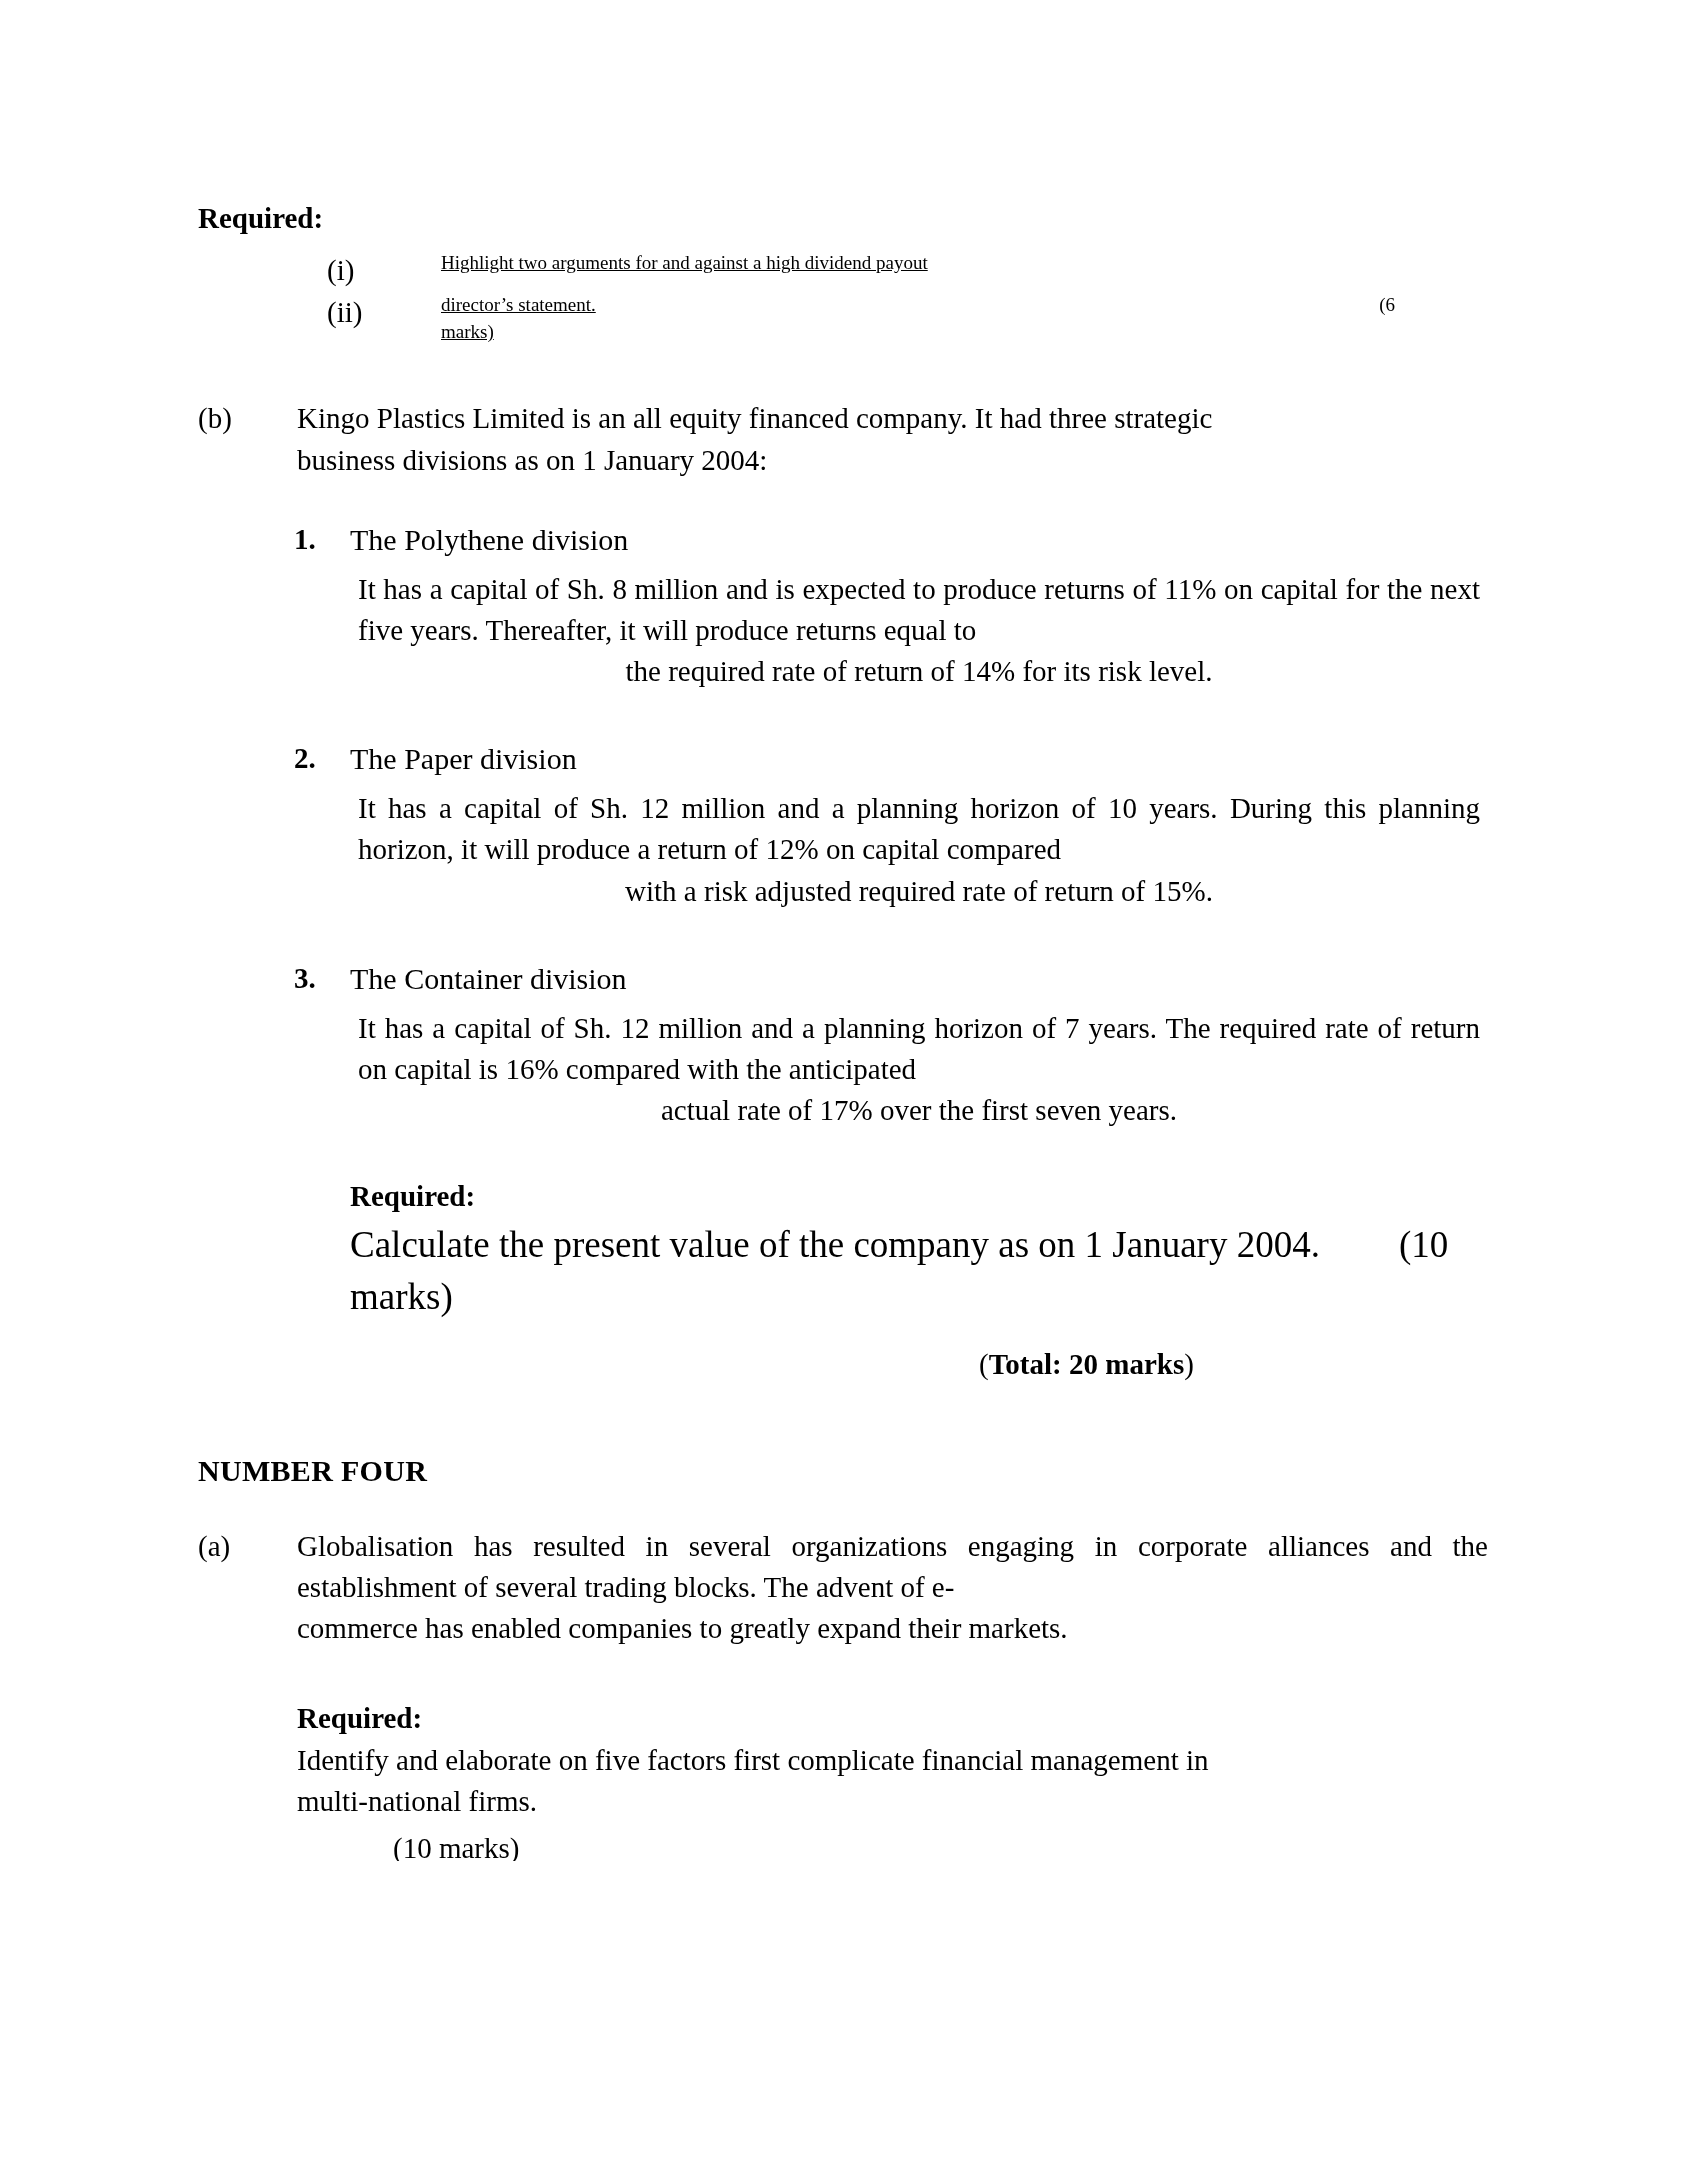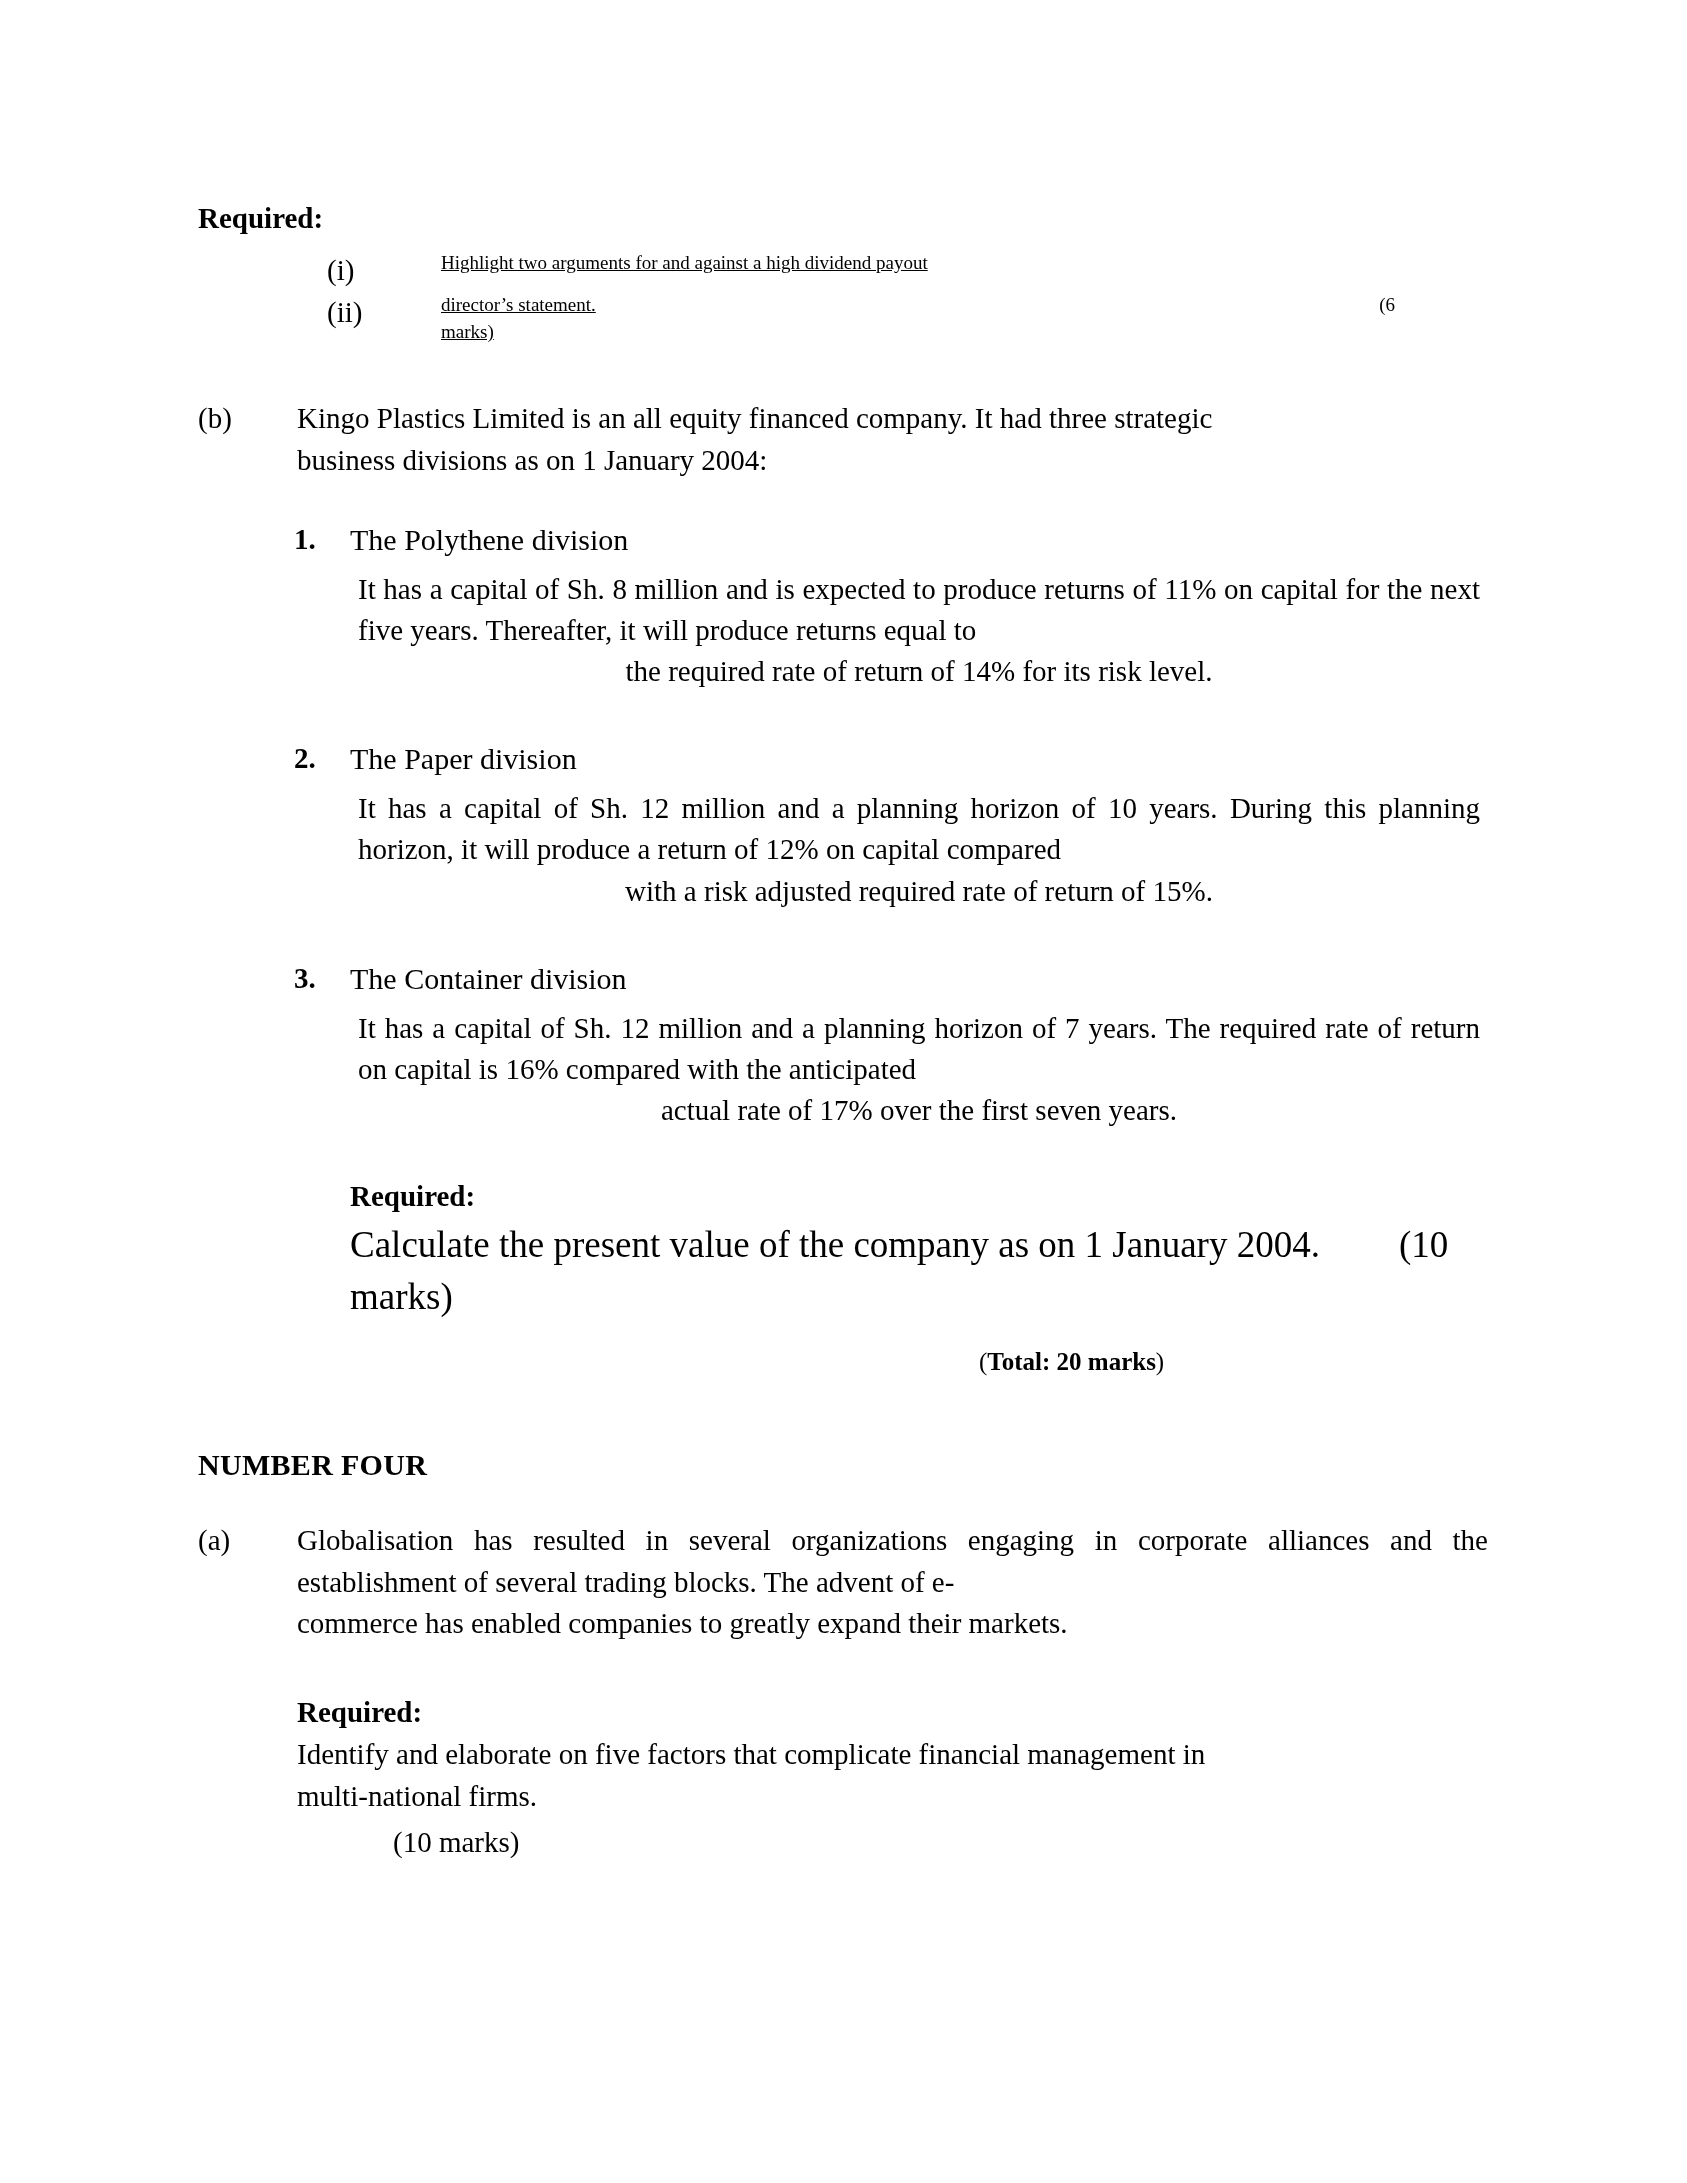--- a/index.html
+++ b/index.html
@@ -140,21 +140,21 @@
     line-height: 1.42;
     margin: 0;
     text-align: left;
   }
   .rq-gap {
     display: inline-block;
     width: 79px;
   }
   .total-line {
     margin-top: 20px;
-    font-size: 25px;
+    font-size: 29px;
     line-height: 1.42;
     text-align: left;
     padding-left: 781px;
   }
   .total-line b { font-weight: bold; }
 
   .section-heading {
     font-weight: bold;
     font-size: 30px;
     line-height: 1.4;
@@ -277,21 +277,21 @@
       <span class="letter-marker">(a)</span>
       <div class="letter-body">
         <p>Globalisation has resulted in several organizations engaging in corporate alliances and the establishment of several trading blocks.  The advent of e-</p>
         <p class="last-line">commerce has enabled companies to greatly expand their markets.</p>
       </div>
     </div>
 
     <div class="sub-required">
       <p class="rq-head">Required:</p>
       <p class="rq-text">
-        <span>Identify and elaborate on five factors that complicate financial management in</span>
+        <span>Identify and elaborate on five factors first complicate financial management in</span>
         <span class="last">multi-national firms.</span>
       </p>
       <p class="marks-indent">(10 marks)</p>
     </div>
 
   </div>
 </div>
 
 
 </body></html>

